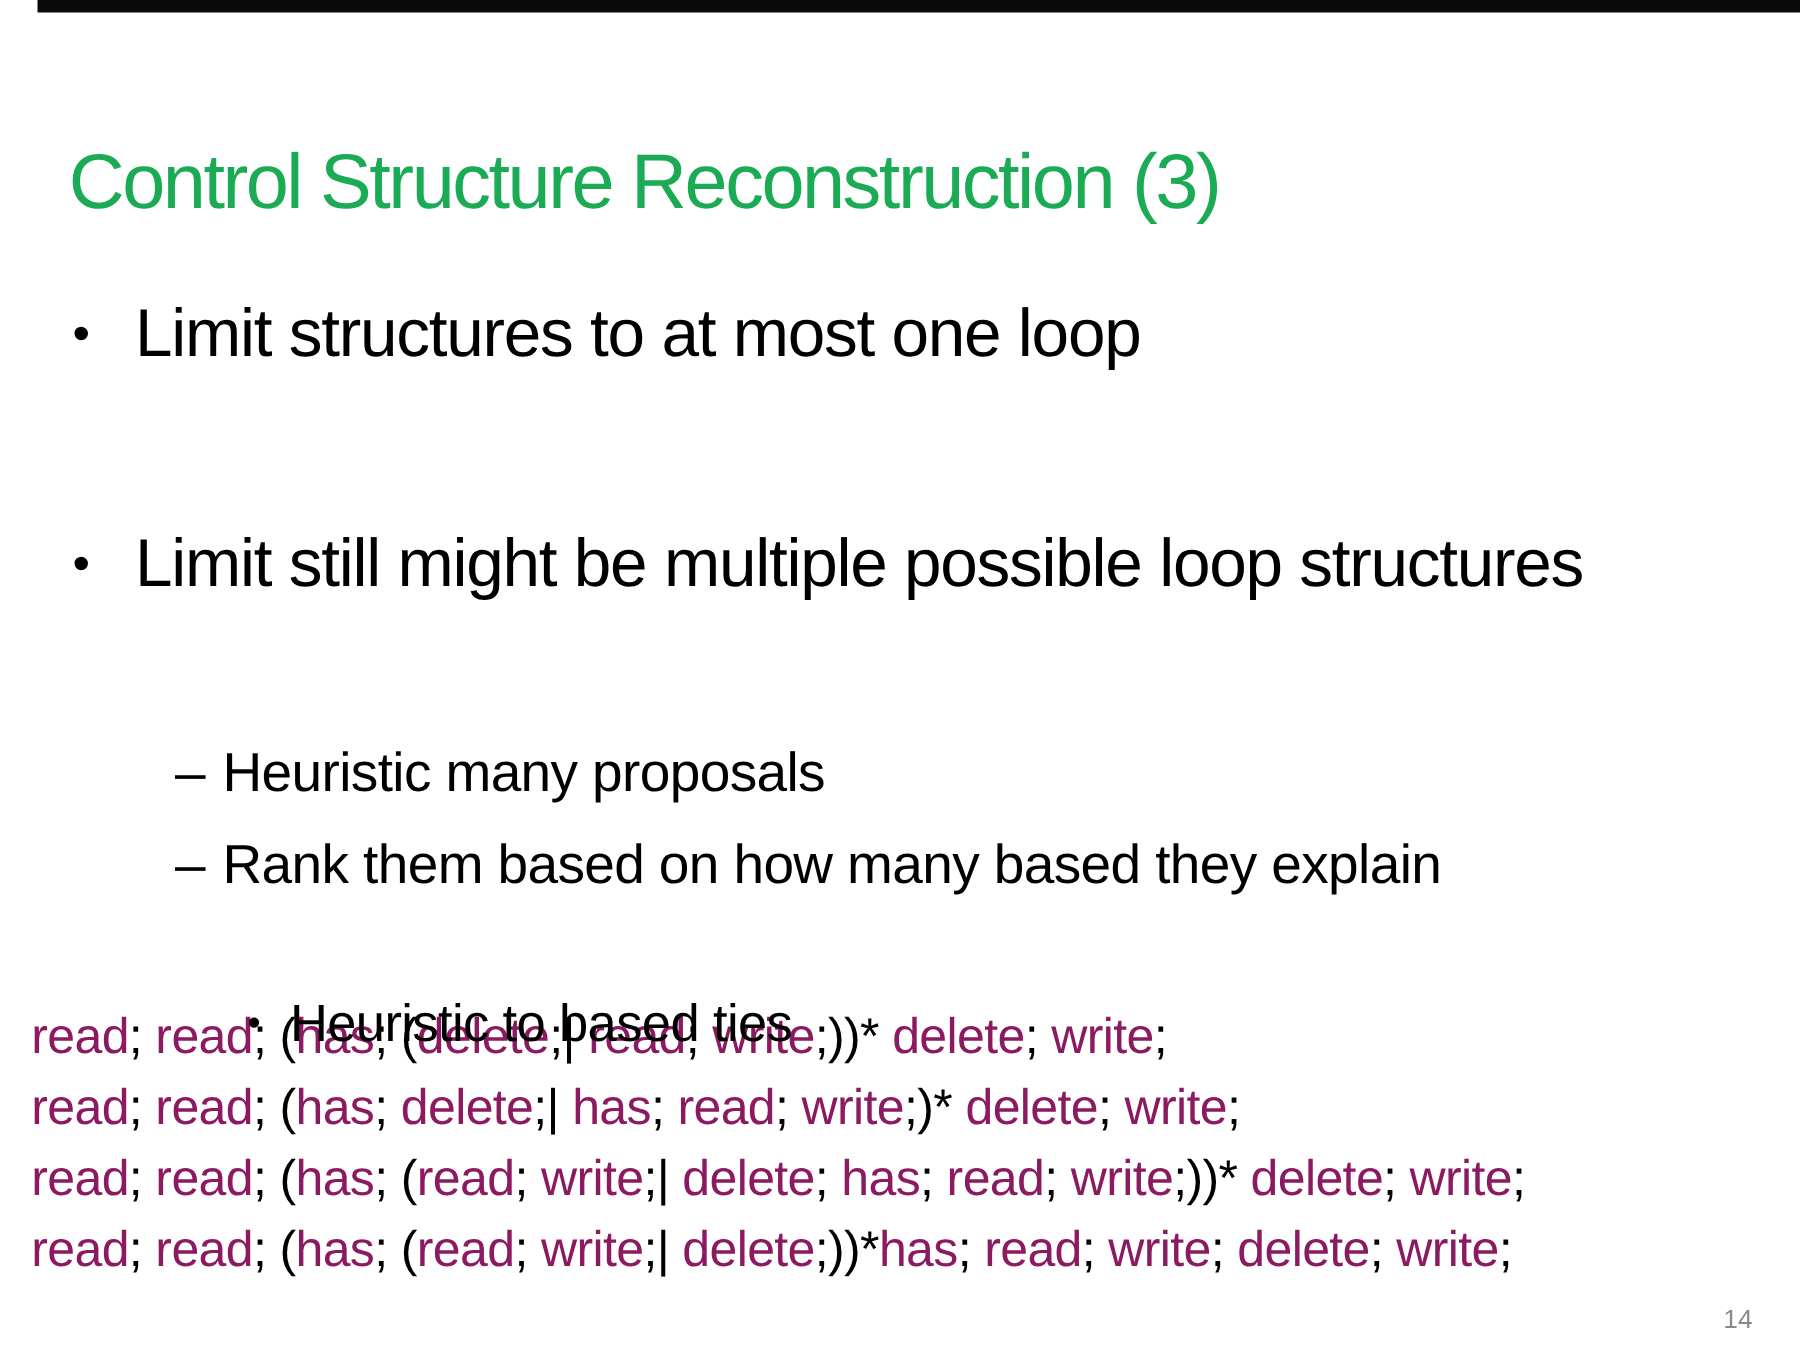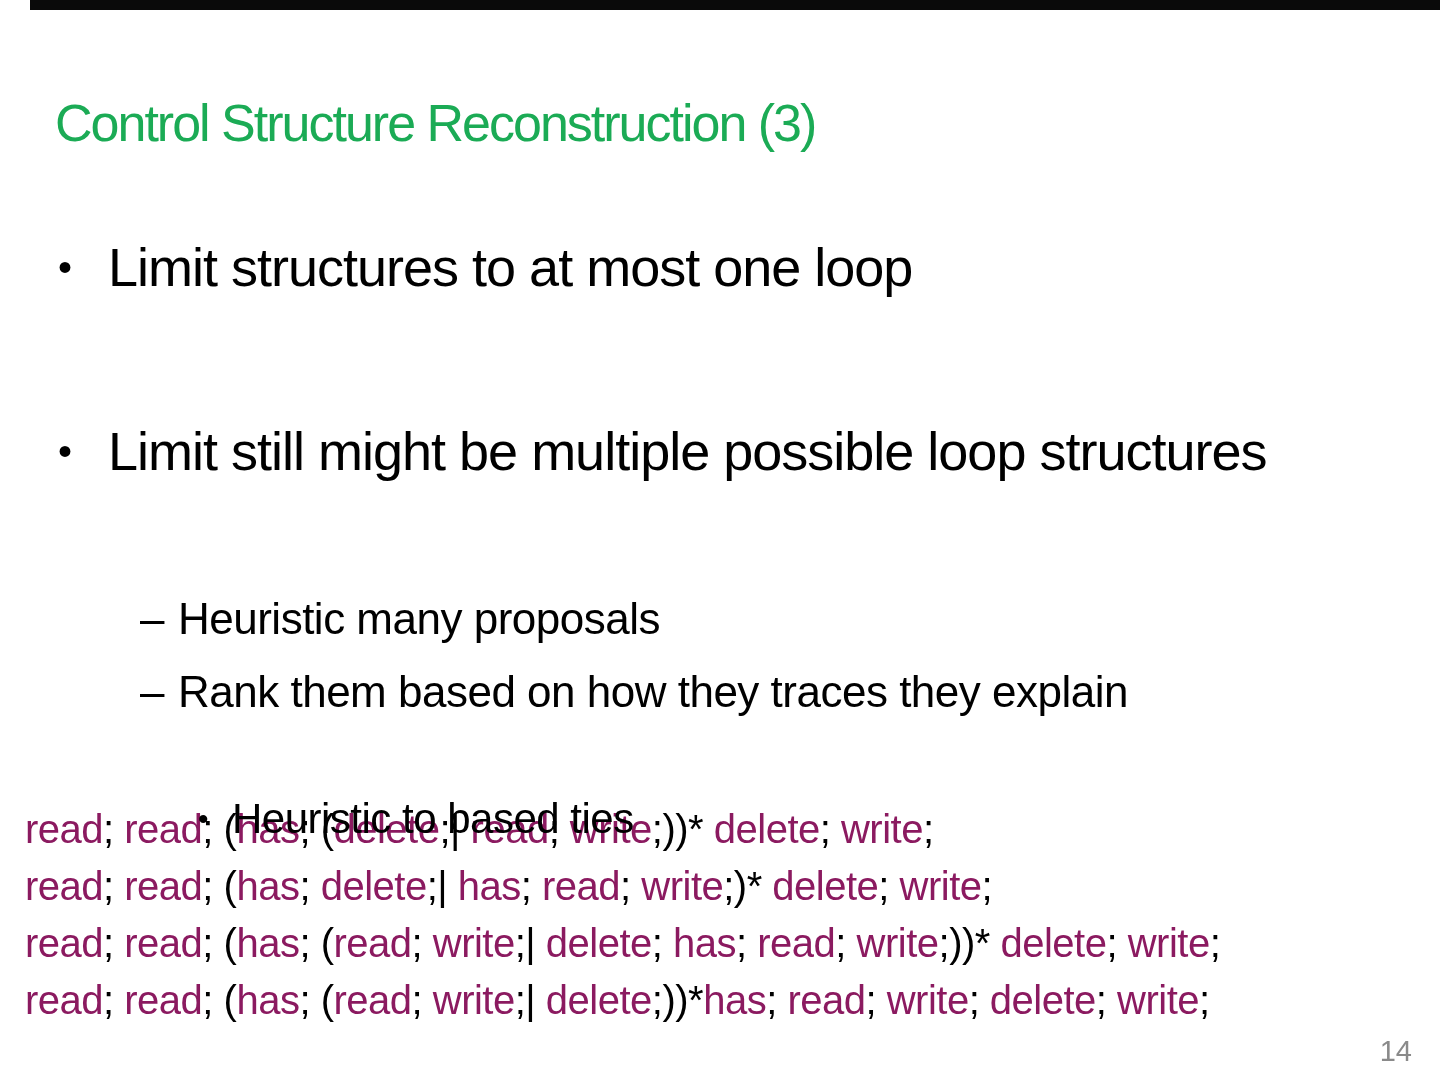--- a/index.html
+++ b/index.html
@@ -16,22 +16,22 @@
   }
   .top-strip {
     position: absolute;
     top: 0; left: 30px; right: 0;
     height: 10px;
     background: #0a0a0a;
   }
   .title {
     position: absolute;
     left: 55px;
-    top: 58px;
-    font-size: 52px;
+    top: 68px;
+    font-size: 62px;
     letter-spacing: -2px;
     font-weight: 400;
     white-space: nowrap;
   }
   .bullet-row {
     position: absolute;
     display: flex;
     align-items: flex-start;
     color: #000000;
   }
@@ -57,23 +57,23 @@
     top: 801px;
     z-index: 1;
     font-size: 40px;
     letter-spacing: -0.5px;
     line-height: 57px;
     white-space: nowrap;
   }
   .code-line { height: 57px; }
   .page-number {
     position: absolute;
-    right: 28px;
+    right: 38px;
     bottom: 12px;
-    font-size: 29px;
+    font-size: 21px;
   }
 </style>
 </head>
 <body>
 
 <div class="slide">
   <div class="top-strip"></div>
 
   <h1 class="title" style="color: rgb(27, 171, 85);">Control Structure Reconstruction (3)</h1>
 
@@ -87,21 +87,21 @@
     <span class="bullet-text">Limit still might be multiple possible loop structures</span>
   </div>
 
   <div class="bullet-row lvl2 s1" style="color: rgb(0, 0, 0);">
     <span class="bullet-glyph">–</span>
     <span class="bullet-text">Heuristic many proposals</span>
   </div>
 
   <div class="bullet-row lvl2 s2" style="color: rgb(0, 0, 0);">
     <span class="bullet-glyph">–</span>
-    <span class="bullet-text">Rank them based on how they traces they explain</span>
+    <span class="bullet-text">Rank them based on how many based they explain</span>
   </div>
 
   <div class="bullet-row lvl3 ss1" style="color: rgb(0, 0, 0);">
     <span class="bullet-glyph">•</span>
     <span class="bullet-text">Heuristic to based ties</span>
   </div>
 
   <div class="code-block">
       <div class="code-line"><span style="color: rgb(139, 26, 96);">read</span><span style="color: rgb(0, 0, 0);">; </span><span style="color: rgb(139, 26, 96);">read</span><span style="color: rgb(0, 0, 0);">; (</span><span style="color: rgb(139, 26, 96);">has</span><span style="color: rgb(0, 0, 0);">; (</span><span style="color: rgb(139, 26, 96);">delete</span><span style="color: rgb(0, 0, 0);">;| </span><span style="color: rgb(139, 26, 96);">read</span><span style="color: rgb(0, 0, 0);">; </span><span style="color: rgb(139, 26, 96);">write</span><span style="color: rgb(0, 0, 0);">;))* </span><span style="color: rgb(139, 26, 96);">delete</span><span style="color: rgb(0, 0, 0);">; </span><span style="color: rgb(139, 26, 96);">write</span><span style="color: rgb(0, 0, 0);">;</span></div>
       <div class="code-line"><span style="color: rgb(139, 26, 96);">read</span><span style="color: rgb(0, 0, 0);">; </span><span style="color: rgb(139, 26, 96);">read</span><span style="color: rgb(0, 0, 0);">; (</span><span style="color: rgb(139, 26, 96);">has</span><span style="color: rgb(0, 0, 0);">; </span><span style="color: rgb(139, 26, 96);">delete</span><span style="color: rgb(0, 0, 0);">;| </span><span style="color: rgb(139, 26, 96);">has</span><span style="color: rgb(0, 0, 0);">; </span><span style="color: rgb(139, 26, 96);">read</span><span style="color: rgb(0, 0, 0);">; </span><span style="color: rgb(139, 26, 96);">write</span><span style="color: rgb(0, 0, 0);">;)* </span><span style="color: rgb(139, 26, 96);">delete</span><span style="color: rgb(0, 0, 0);">; </span><span style="color: rgb(139, 26, 96);">write</span><span style="color: rgb(0, 0, 0);">;</span></div>

